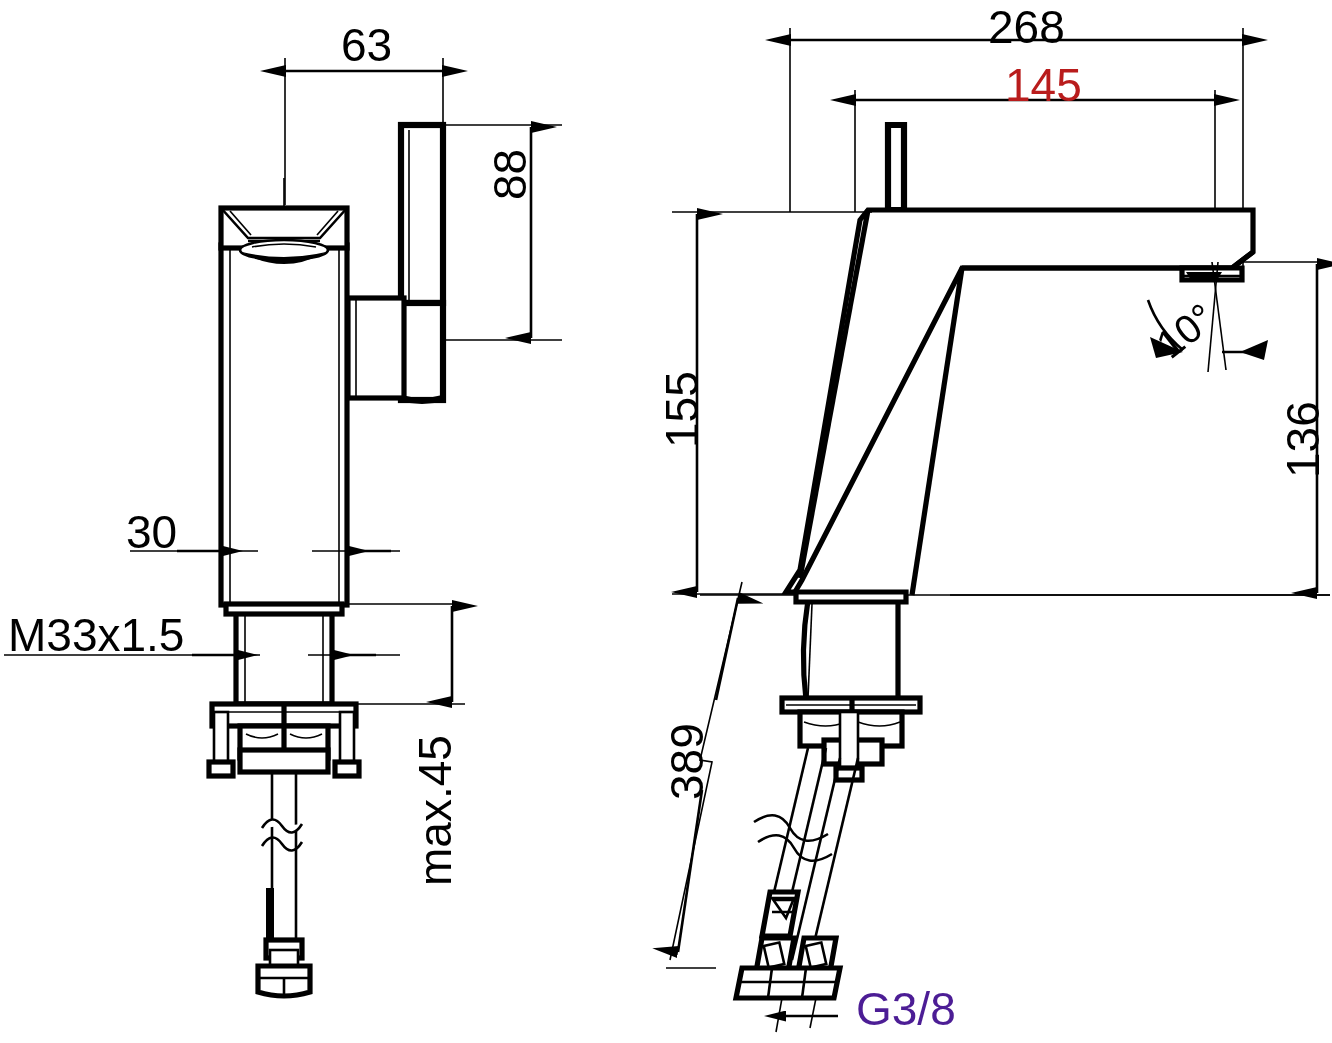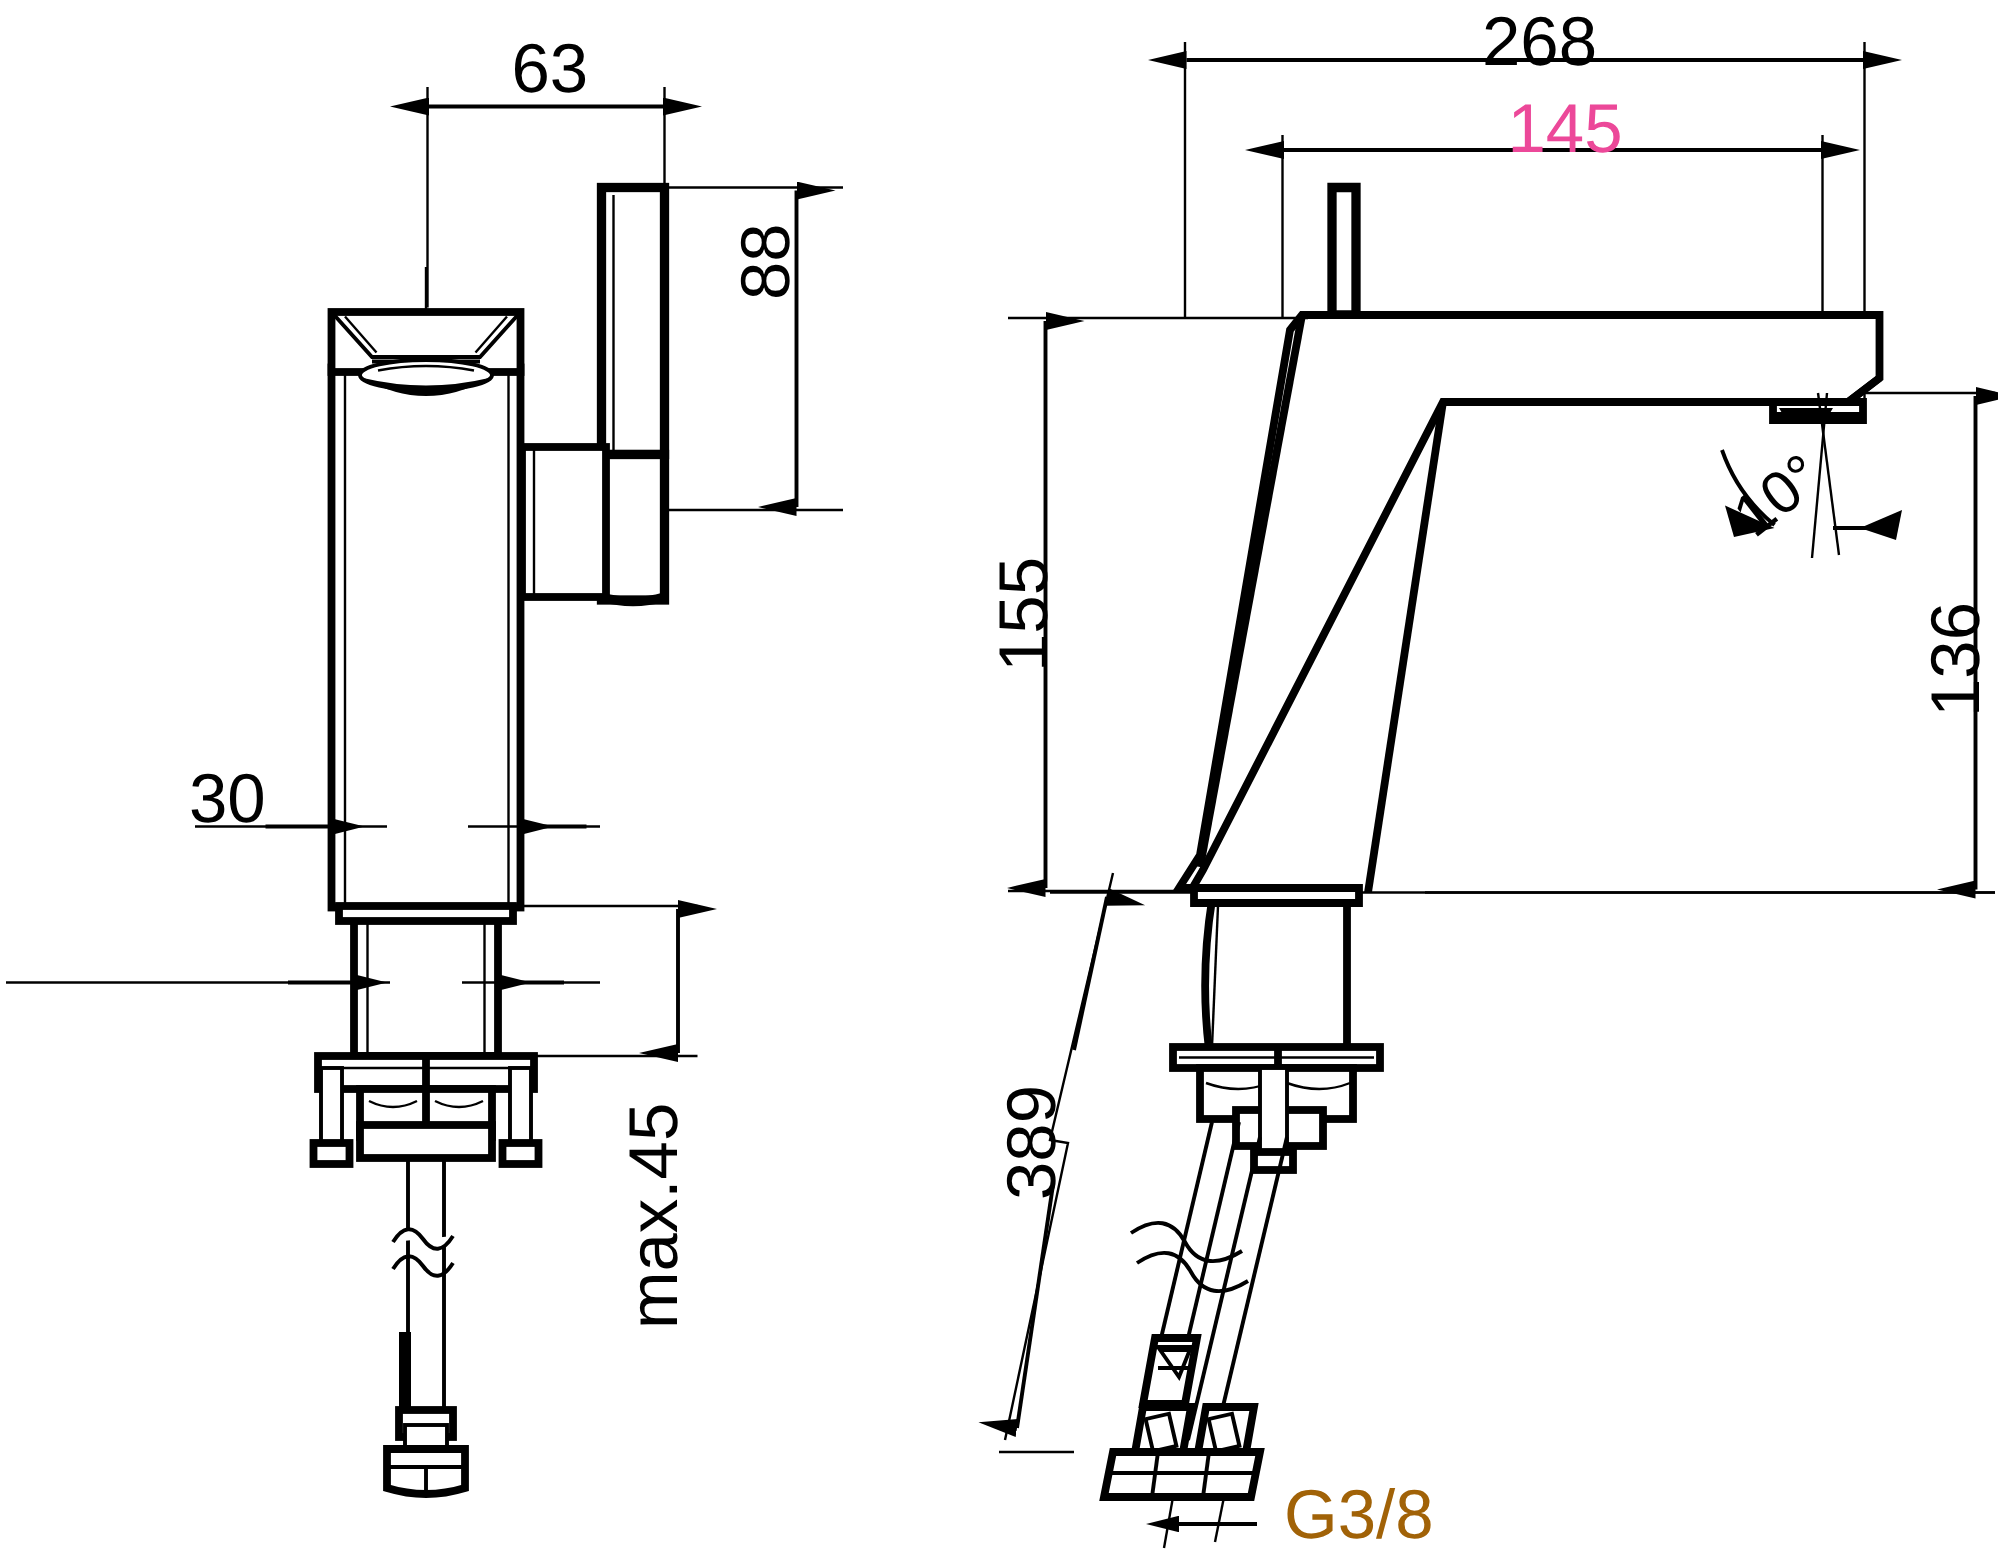--- a/index.html
+++ b/index.html
@@ -302,35 +302,36 @@
     </g>
   </svg>
 
   <div class="lbl" style="position:absolute; left:341px; top:18px; font-size:46px; color:#000;">63</div>
 
   <div class="lbl" style="position:absolute; left:483px; top:200px; font-size:46px; color:#000;
               transform: rotate(-90deg); transform-origin: left top;">88</div>
 
   <div class="lbl" style="position:absolute; left:126px; top:505px; font-size:46px; color:#000;">30</div>
 
+  <div class="lbl" style="position:absolute; left:8px; top:608px; font-size:46px; color:#000;">M33x1.5</div>
 
   <div class="lbl" style="position:absolute; left:408px; top:886px; font-size:46px; color:#000;
               transform: rotate(-90deg); transform-origin: left top; white-space:nowrap;">max.45</div>
 
   <div class="lbl" style="position:absolute; left:988px; top:0px; font-size:46px; color:#000;">268</div>
 
-  <div class="lbl" style="position:absolute; left:1005px; top:58px; font-size:46px; color:#ec4899;">145</div>
+  <div class="lbl" style="position:absolute; left:1005px; top:58px; font-size:46px; color:#b91c1c;">145</div>
 
   <div class="lbl" style="position:absolute; left:655px; top:448px; font-size:46px; color:#000;
               transform: rotate(-90deg); transform-origin: left top;">155</div>
 
   <div class="lbl" style="position:absolute; left:1276px; top:478px; font-size:46px; color:#000;
               transform: rotate(-90deg); transform-origin: left top;">136</div>
 
   <div class="lbl" style="position:absolute; left:1148px; top:332px; font-size:40px; color:#000;
               transform: rotate(-38deg); transform-origin: left top; white-space:nowrap;">10°</div>
 
   <div class="lbl" style="position:absolute; left:660px; top:800px; font-size:46px; color:#000;
               transform: rotate(-90deg); transform-origin: left top;">389</div>
 
-  <div class="lbl" style="position:absolute; left:856px; top:982px; font-size:46px; color:#a16207;text-align:right;">G3/8</div>
+  <div class="lbl" style="position:absolute; left:856px; top:982px; font-size:46px; color:#4c1d95;text-align:right;">G3/8</div>
 
 </div>
 
 </body></html>

